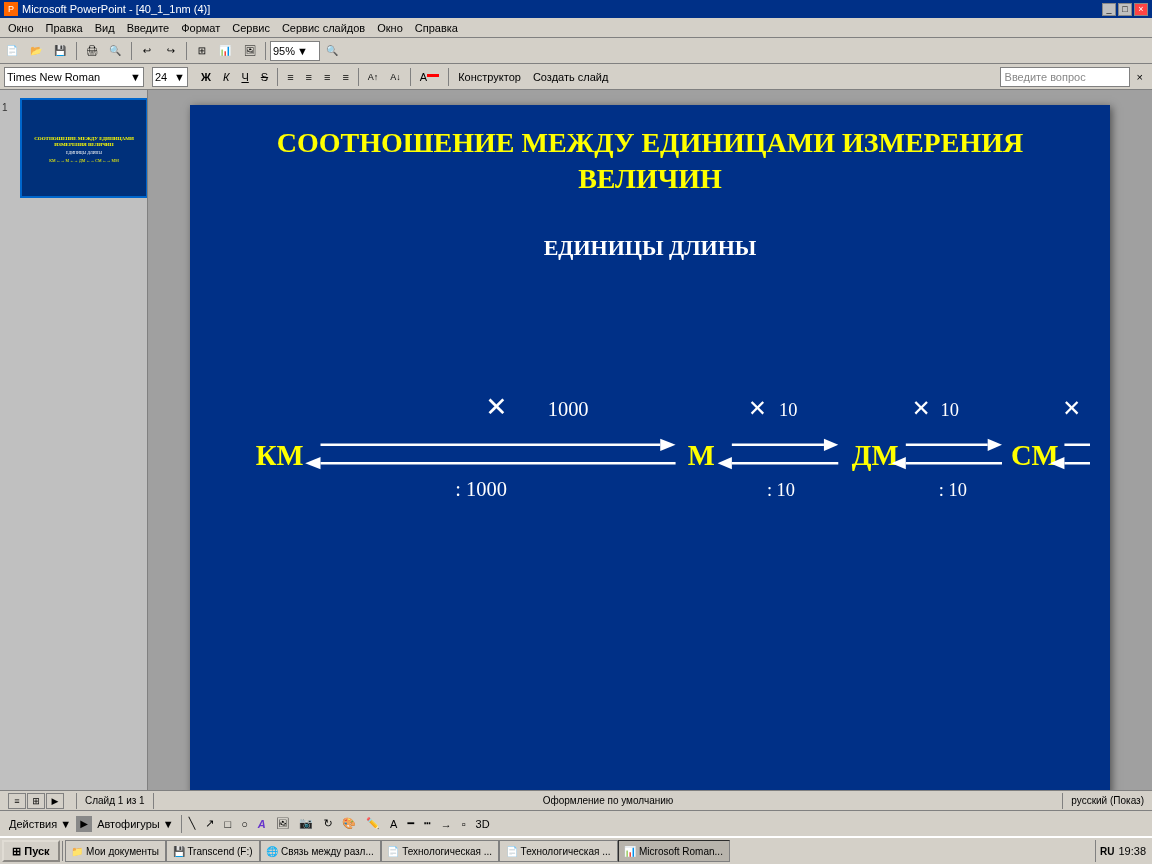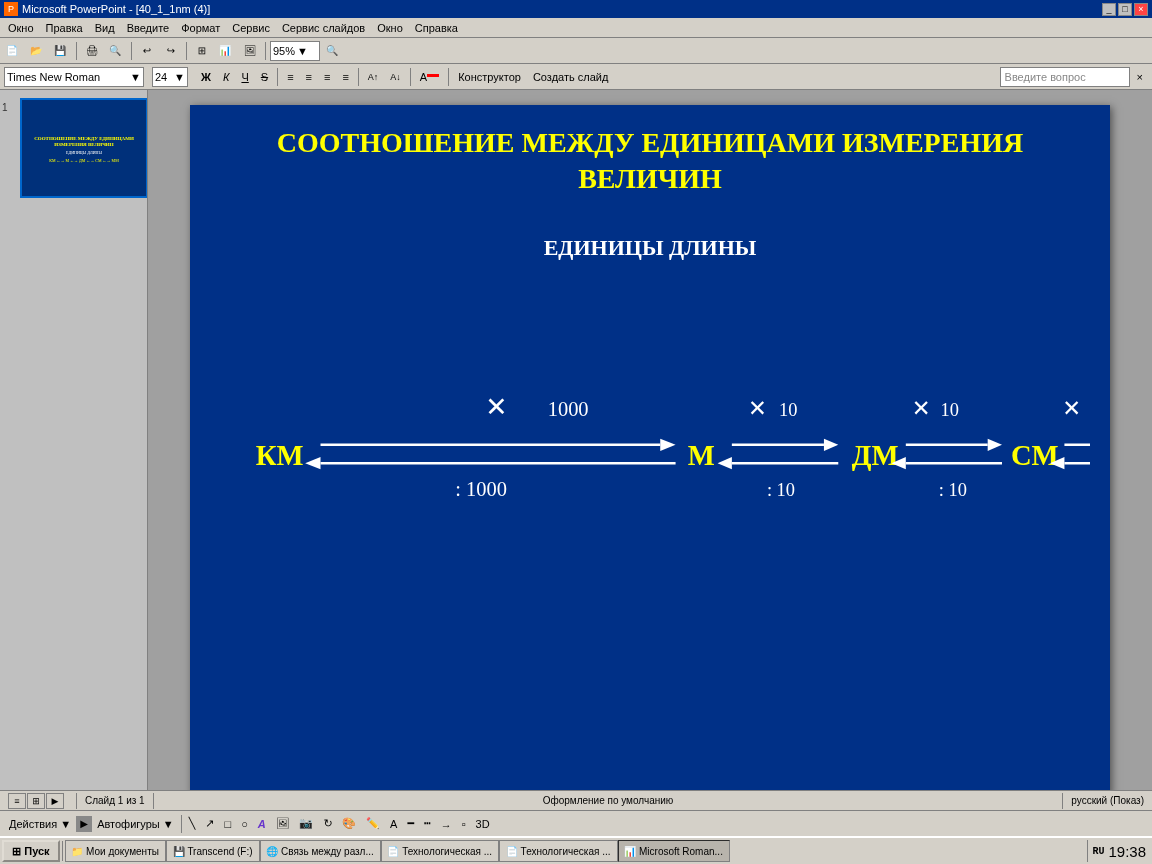--- a/index.html
+++ b/index.html
@@ -313,24 +313,24 @@
     .taskbar-right {
       margin-left: auto;
       display: flex; align-items: center;
       gap: 4px;
       padding: 0 4px;
       border-left: 1px solid #808080;
       height: 22px;
     }
     .clock {
       font-family: Arial, sans-serif;
-      font-size: 15px;
+      font-size: 11px;
     }
     .lang-btn {
-      font-family: Liberation Mono, monospace;
+      font-family: Liberation Sans, sans-serif;
       font-size: 10px;
       font-weight: bold;
     }
 
     .slide-view-btns {
       display: flex; gap: 1px; margin-right: 4px;
     }
     .view-btn {
       width: 18px; height: 16px;
       background: #d4d0c8;

